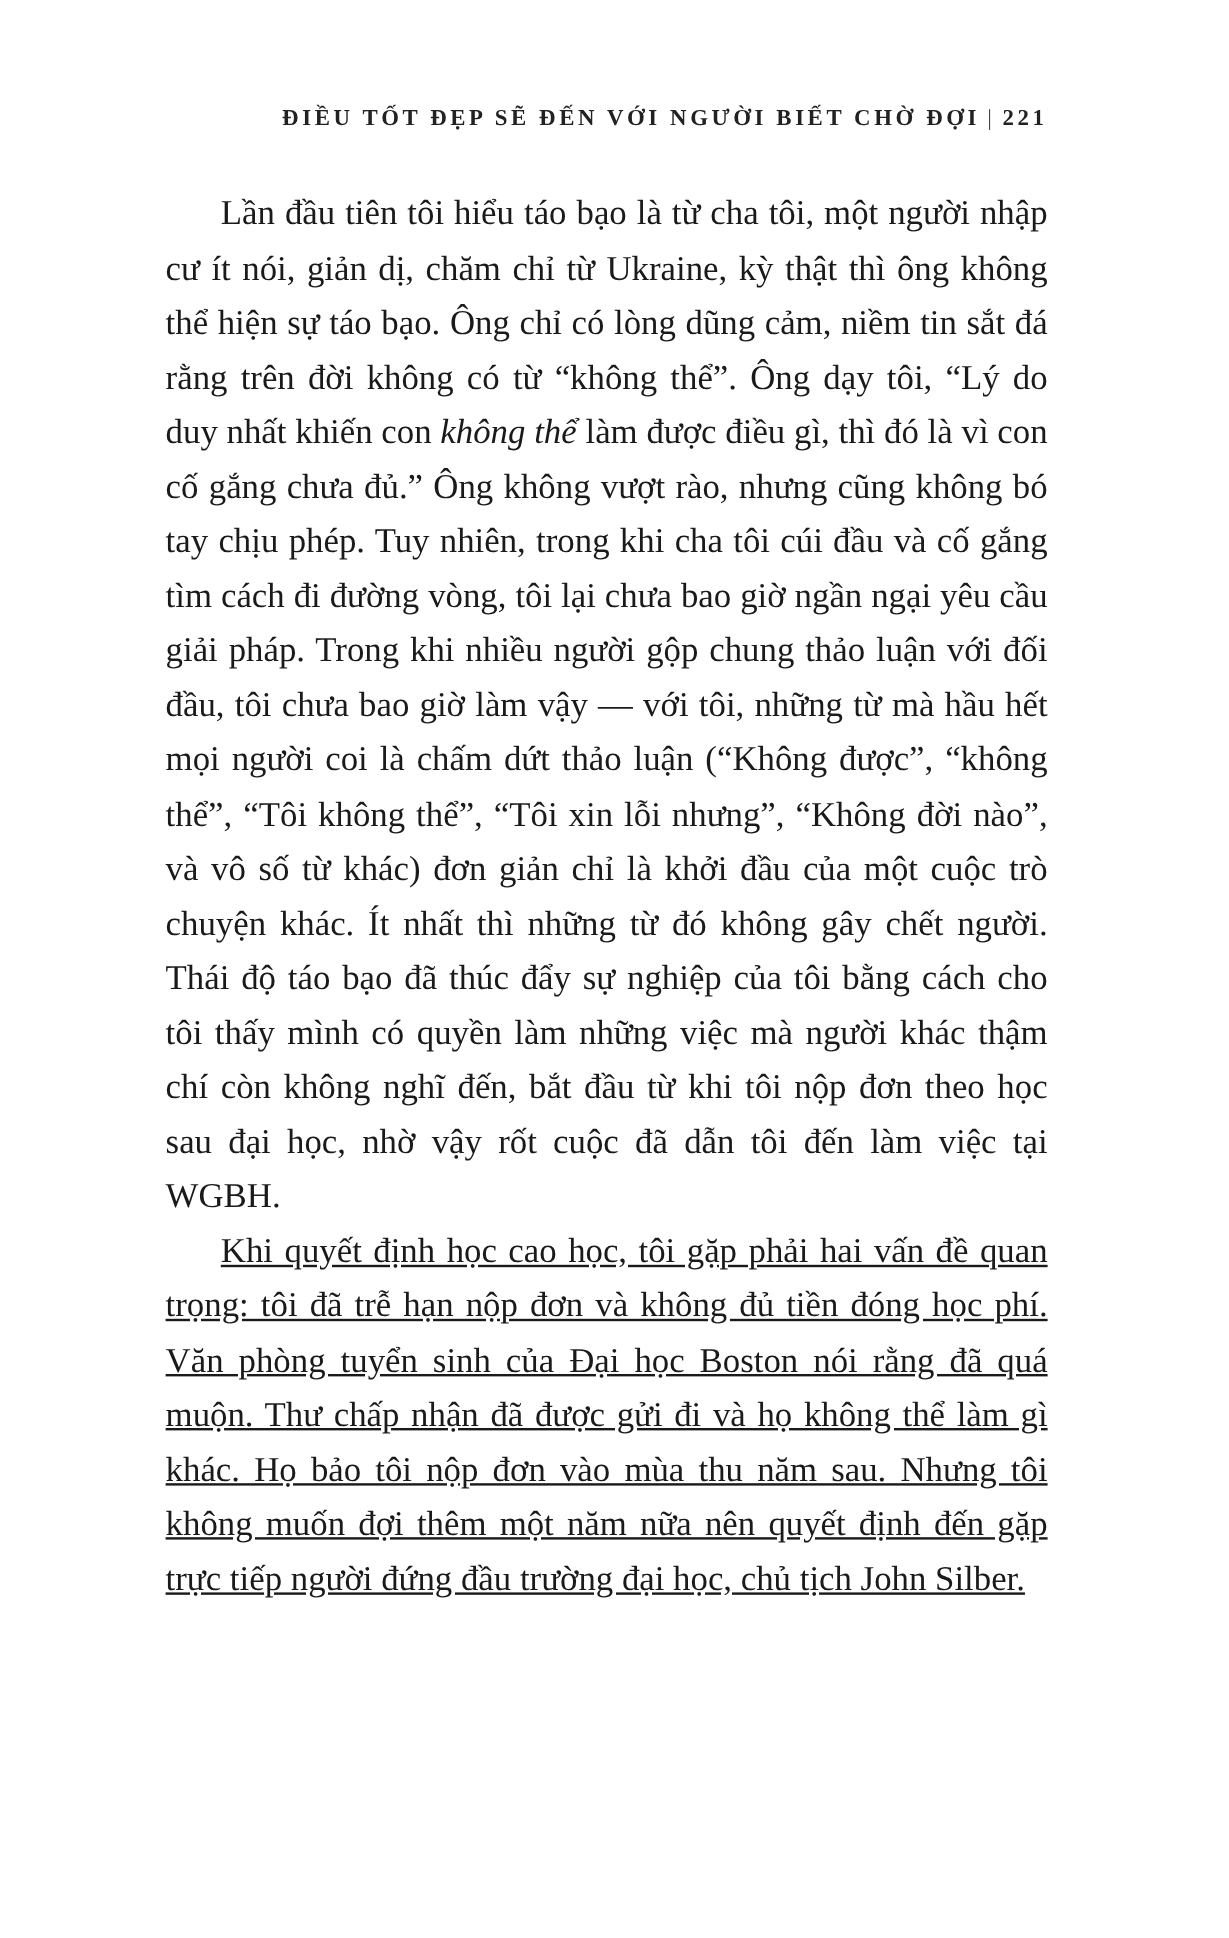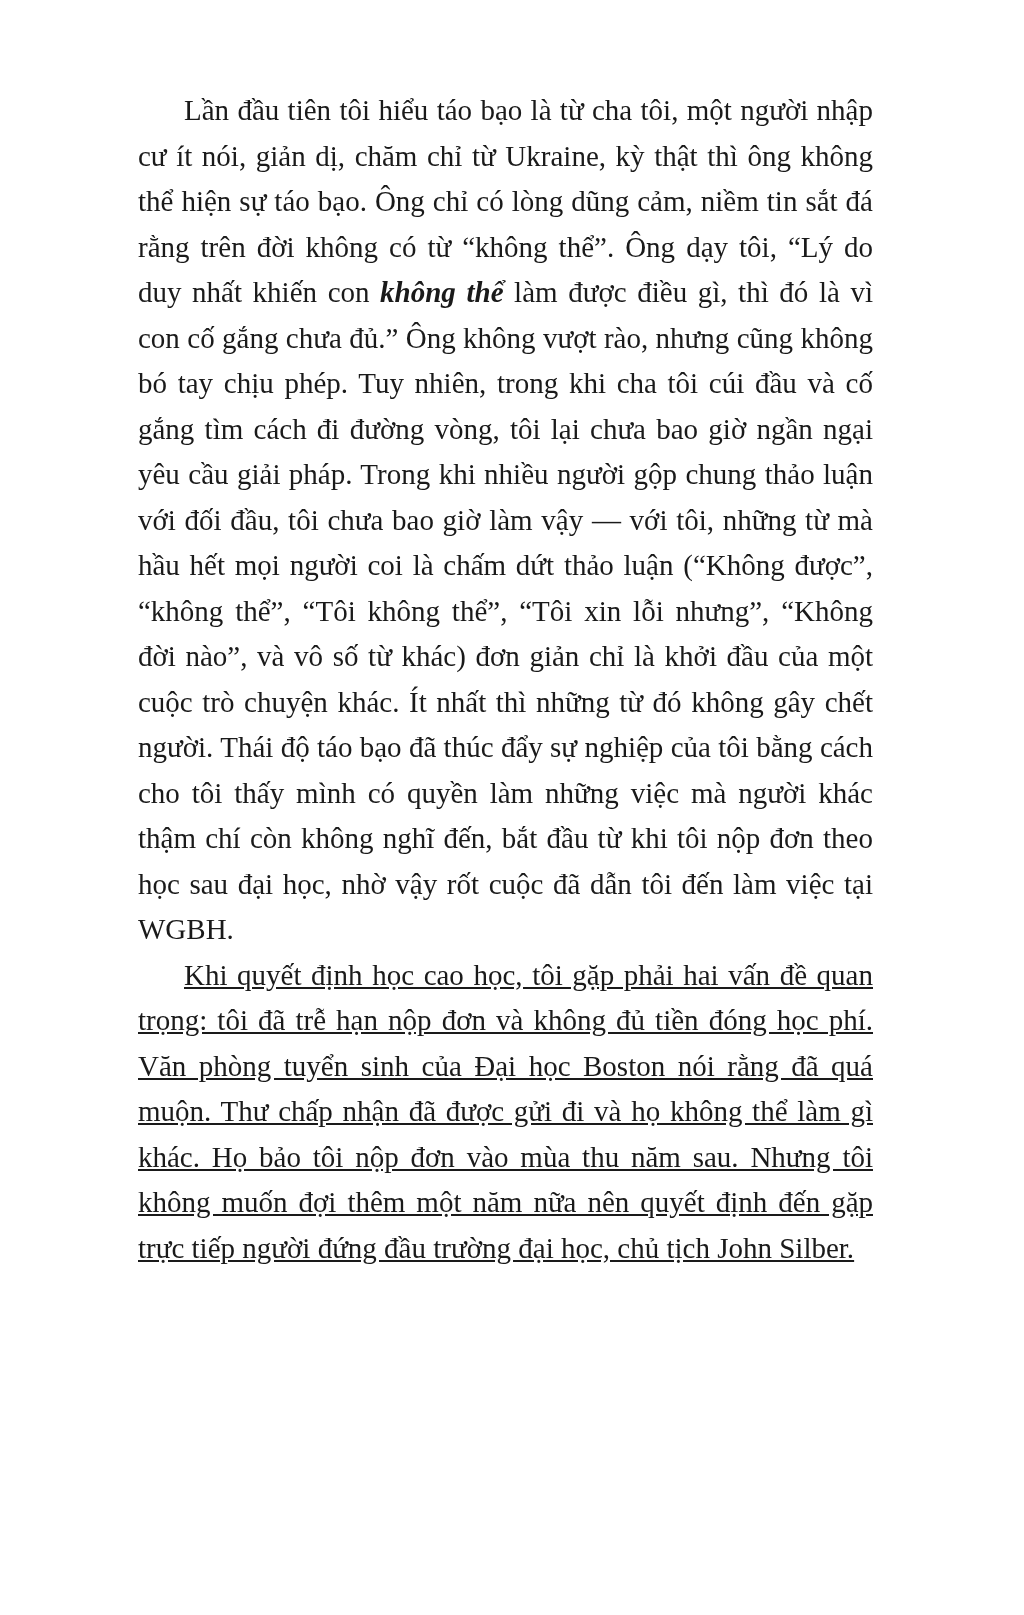--- a/index.html
+++ b/index.html
@@ -45,28 +45,30 @@
   .text-block p.para {
     margin: 0;
     text-indent: 46px;
   }
   .text-block p.para + p.para {
     margin-top: 0;
     text-decoration: underline;
   }
   .italic {
     font-style: italic;
-    font-weight: bold;
   }
 </style>
 </head>
 <body>
 
 <div class="page">
 
+  <header class="running-head">
+    <span>ĐIỀU TỐT ĐẸP SẼ ĐẾN VỚI NGƯỜI BIẾT CHỜ ĐỢI</span><span class="sep">|</span><span>221</span>
+  </header>
 
   <main class="text-block">
 
   <p class="para"><span>Lần đầu tiên tôi hiểu táo bạo là từ cha tôi, một người nhập cư ít nói, giản dị, chăm chỉ từ Ukraine, kỳ thật thì ông không thể hiện sự táo bạo. Ông chỉ có lòng dũng cảm, niềm tin sắt đá rằng trên đời không có từ “không thể”. Ông dạy tôi, “Lý do duy nhất khiến con </span><span class="italic">không thể</span><span> làm được điều gì, thì đó là vì con cố gắng chưa đủ.” Ông không vượt rào, nhưng cũng không bó tay chịu phép. Tuy nhiên, trong khi cha tôi cúi đầu và cố gắng tìm cách đi đường vòng, tôi lại chưa bao giờ ngần ngại yêu cầu giải pháp. Trong khi nhiều người gộp chung thảo luận với đối đầu, tôi chưa bao giờ làm vậy — với tôi, những từ mà hầu hết mọi người coi là chấm dứt thảo luận (“Không được”, “không thể”, “Tôi không thể”, “Tôi xin lỗi nhưng”, “Không đời nào”, và vô số từ khác) đơn giản chỉ là khởi đầu của một cuộc trò chuyện khác. Ít nhất thì những từ đó không gây chết người. Thái độ táo bạo đã thúc đẩy sự nghiệp của tôi bằng cách cho tôi thấy mình có quyền làm những việc mà người khác thậm chí còn không nghĩ đến, bắt đầu từ khi tôi nộp đơn theo học sau đại học, nhờ vậy rốt cuộc đã dẫn tôi đến làm việc tại WGBH.</span></p>
       <p class="para"><span>Khi quyết định học cao học, tôi gặp phải hai vấn đề quan trọng: tôi đã trễ hạn nộp đơn và không đủ tiền đóng học phí. Văn phòng tuyển sinh của Đại học Boston nói rằng đã quá muộn. Thư chấp nhận đã được gửi đi và họ không thể làm gì khác. Họ bảo tôi nộp đơn vào mùa thu năm sau. Nhưng tôi không muốn đợi thêm một năm nữa nên quyết định đến gặp trực tiếp người đứng đầu trường đại học, chủ tịch John Silber.</span></p>
     </main>
 
 </div>
 
 </body></html>

